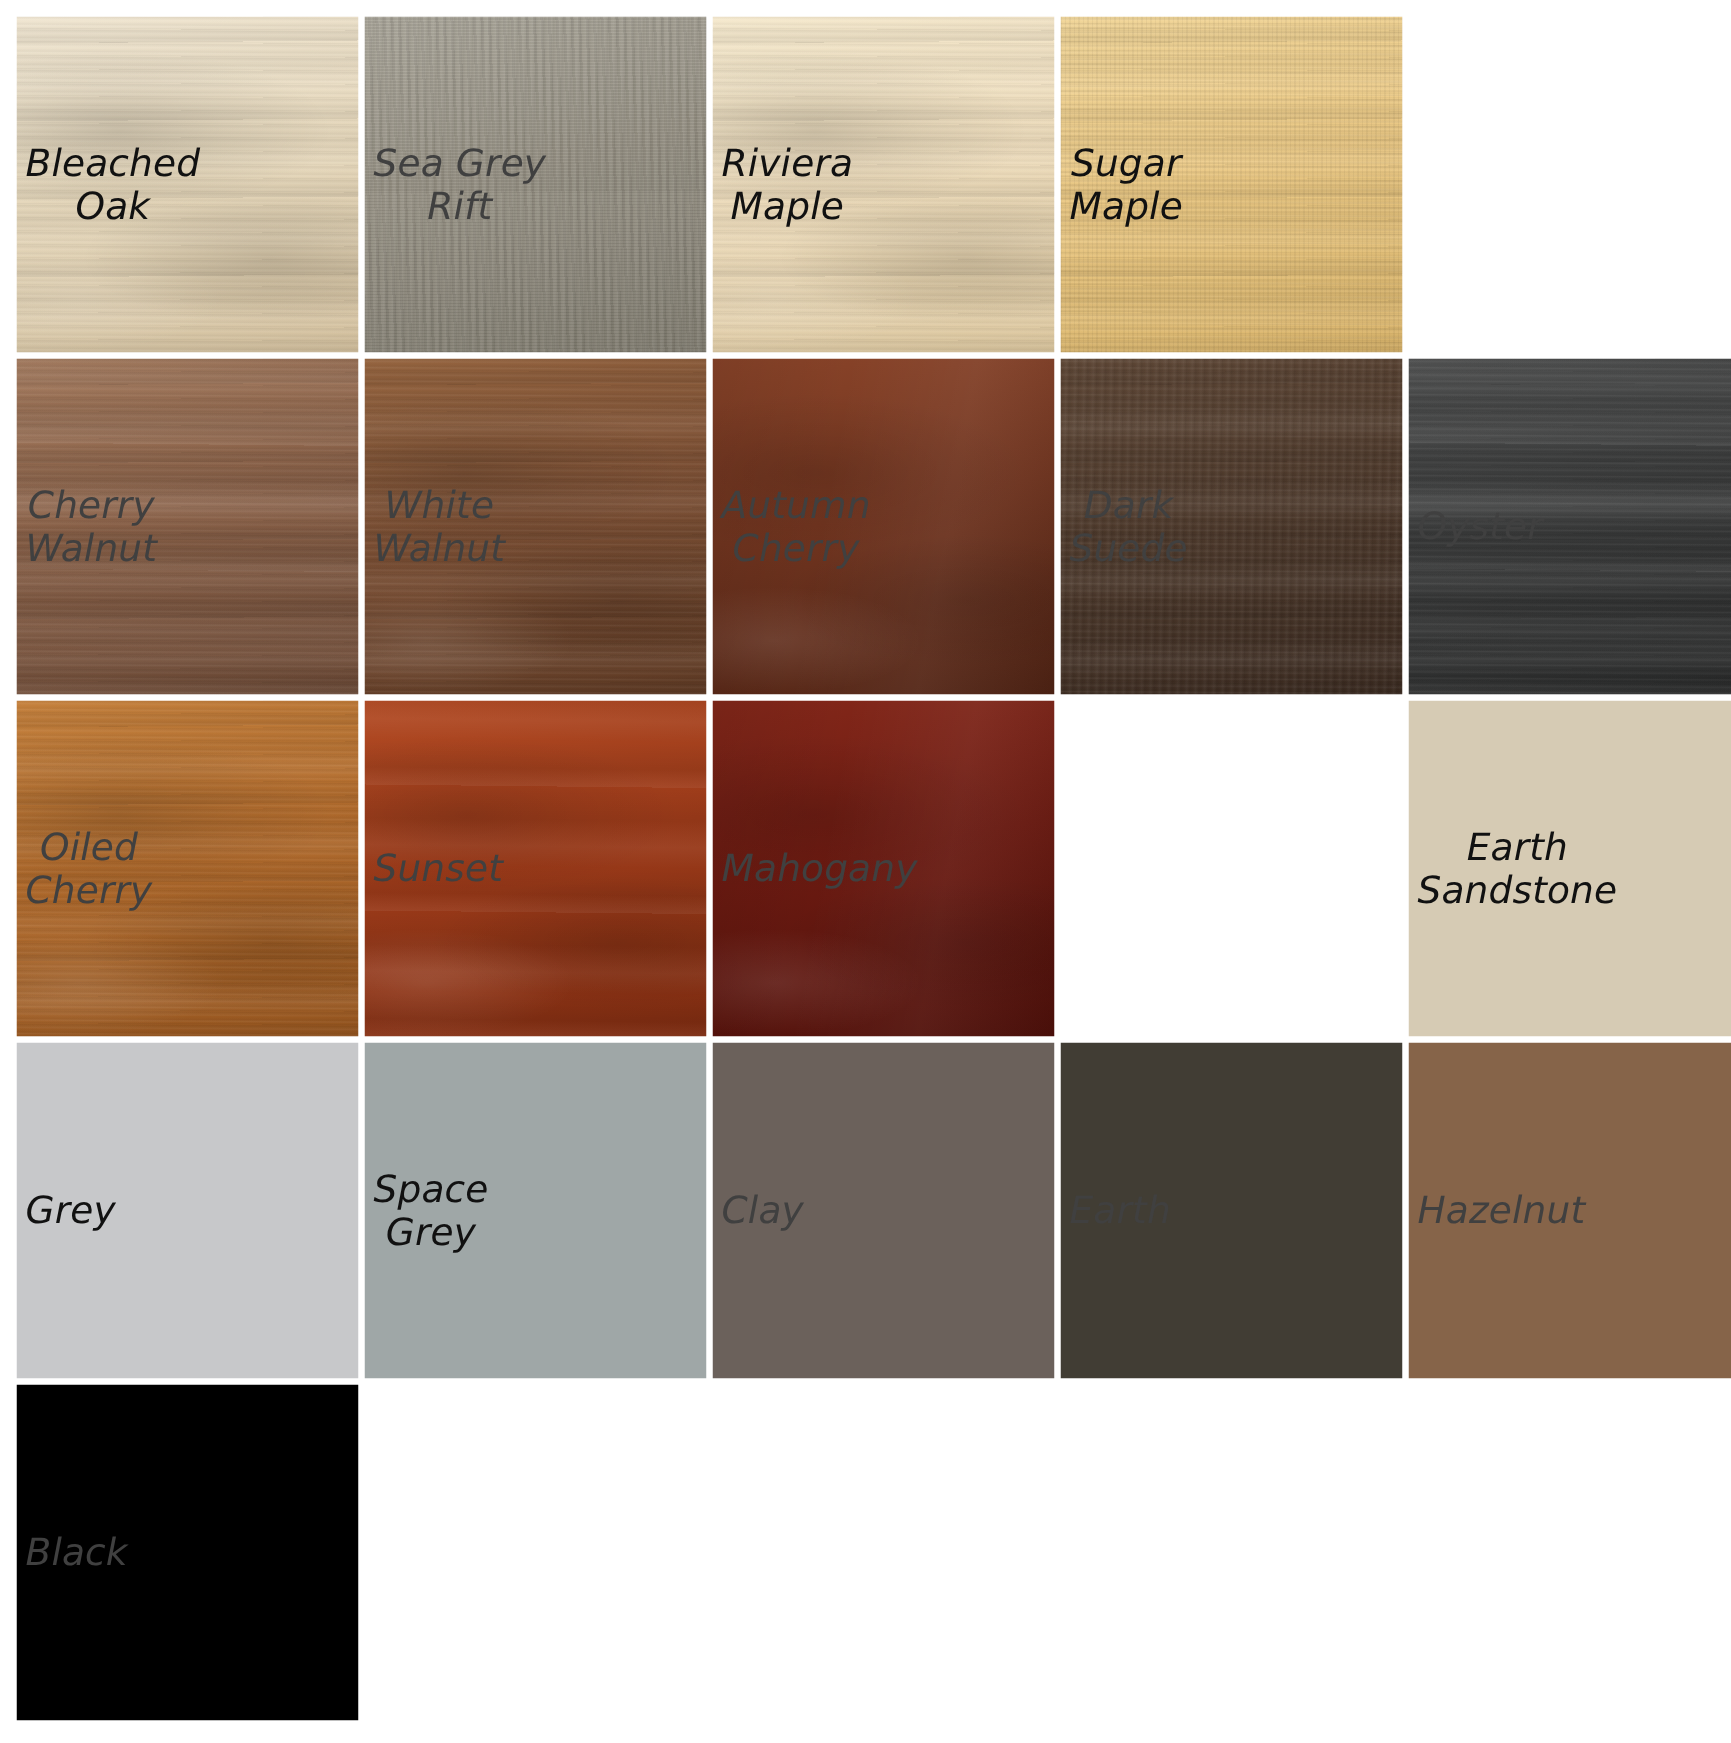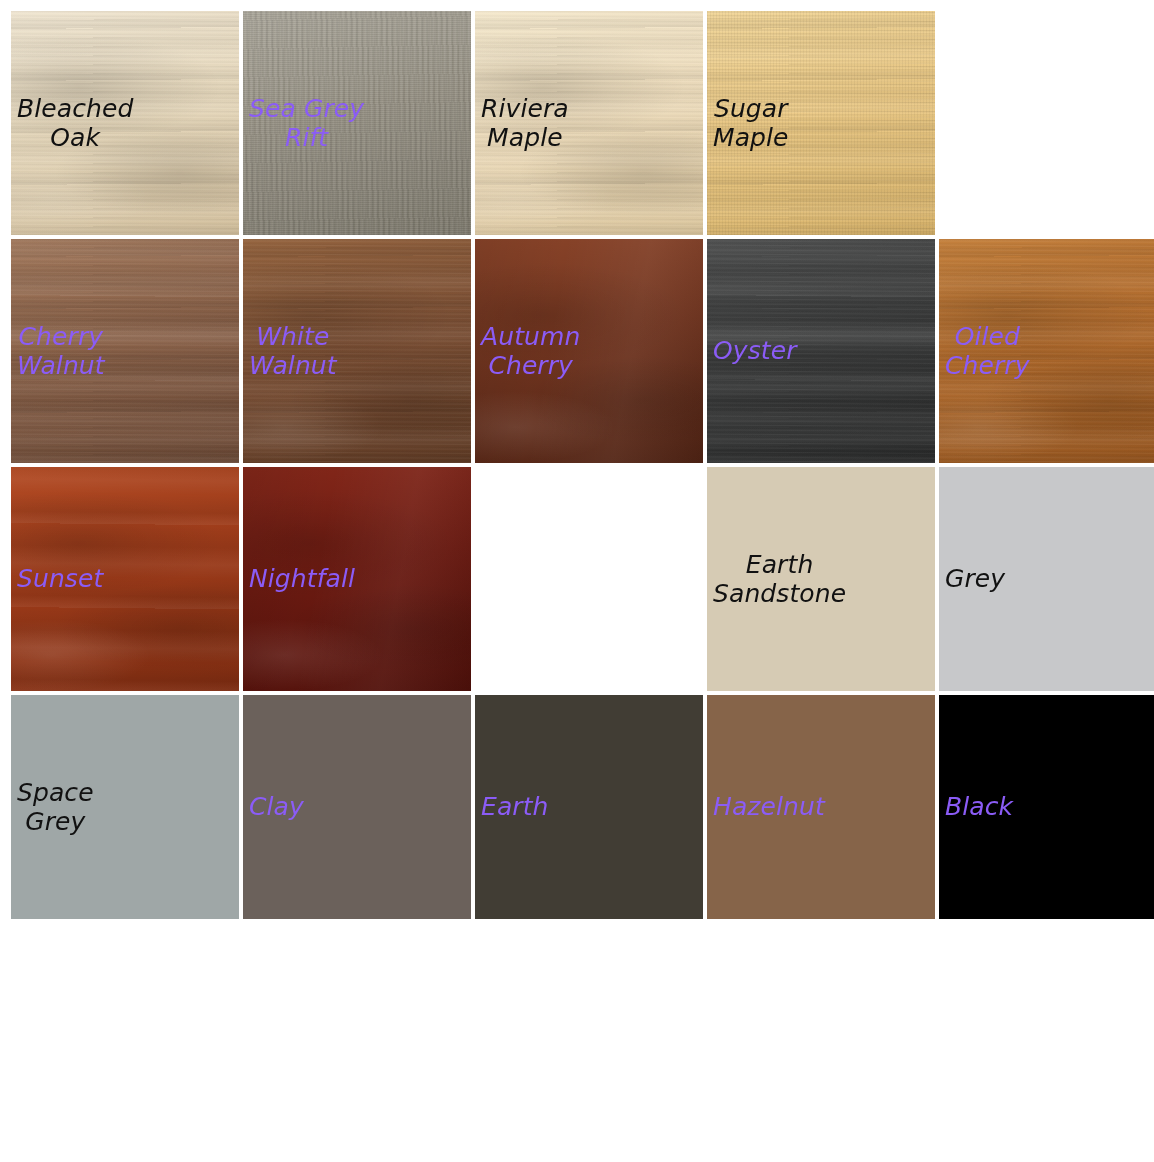--- a/index.html
+++ b/index.html
@@ -127,21 +127,21 @@
     z-index: 3;
     font-family: "DejaVu Sans", sans-serif;
     font-style: italic;
     font-size: 25px;
     line-height: 1.18;
     text-align: center;
     letter-spacing: 0.1px;
     white-space: pre-line;
     padding: 0 6px;
   }
-  .swatch-label.light { color: #8b5cf6; }
+  .swatch-label.light { color: #404040; }
   .swatch-label.dark  { color: #111111; }
 </style>
 </head>
 <body style="background: rgb(255, 255, 255);">
 
 <div id="swatch-grid">
     <div class="swatch">
       <div class="swatch-fill" style="background: linear-gradient(168deg, rgb(240, 230, 210) 0%, rgb(230, 216, 188) 46%, rgb(211, 192, 158) 100%);"></div>
       <div class="grain horiz"></div>
       <div class="grain cathedral"></div>
@@ -187,20 +187,27 @@
 Walnut</div>
     </div>
     <div class="swatch">
       <div class="swatch-fill" style="background: linear-gradient(168deg, rgb(138, 68, 41) 0%, rgb(112, 52, 31) 46%, rgb(79, 35, 20) 100%);"></div>
       <div class="grain cathedral"></div>
       <div class="grain vignette"></div>
       <div class="swatch-label light">Autumn
 Cherry</div>
     </div>
     <div class="swatch">
+      <div class="swatch-fill" style="background: linear-gradient(168deg, rgb(94, 71, 54) 0%, rgb(78, 58, 44) 46%, rgb(58, 42, 32) 100%);"></div>
+      <div class="grain horiz"></div>
+      <div class="grain streak"></div>
+      <div class="swatch-label light">Dark
+Suede</div>
+    </div>
+    <div class="swatch">
       <div class="swatch-fill" style="background: linear-gradient(168deg, rgb(76, 77, 77) 0%, rgb(59, 60, 60) 46%, rgb(42, 43, 43) 100%);"></div>
       <div class="grain bands"></div>
       <div class="grain horiz"></div>
       <div class="swatch-label light">Oyster</div>
     </div>
     <div class="swatch">
       <div class="swatch-fill" style="background: linear-gradient(168deg, rgb(197, 129, 61) 0%, rgb(176, 106, 44) 46%, rgb(149, 85, 31) 100%);"></div>
       <div class="grain horiz"></div>
       <div class="grain cathedral"></div>
       <div class="swatch-label light">Oiled
@@ -209,21 +216,21 @@
     <div class="swatch">
       <div class="swatch-fill" style="background: linear-gradient(168deg, rgb(178, 74, 35) 0%, rgb(155, 58, 25) 46%, rgb(126, 44, 17) 100%);"></div>
       <div class="grain cathedral"></div>
       <div class="grain bands"></div>
       <div class="swatch-label light">Sunset</div>
     </div>
     <div class="swatch">
       <div class="swatch-fill" style="background: linear-gradient(168deg, rgb(133, 40, 26) 0%, rgb(107, 26, 17) 46%, rgb(78, 16, 10) 100%);"></div>
       <div class="grain cathedral"></div>
       <div class="grain vignette"></div>
-      <div class="swatch-label light">Nightfall</div>
+      <div class="swatch-label light">Mahogany</div>
     </div>
     <div class="swatch empty">
       <div class="swatch-label dark"></div>
     </div>
     <div class="swatch">
       <div class="swatch-fill" style="background: rgb(214, 203, 180);"></div>
       <div class="swatch-label dark">Earth
 Sandstone</div>
     </div>
     <div class="swatch">

